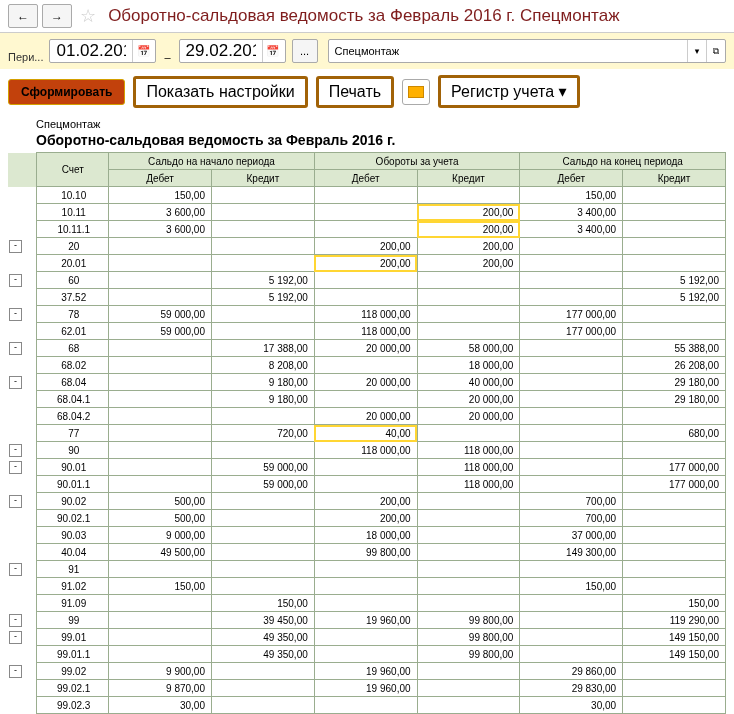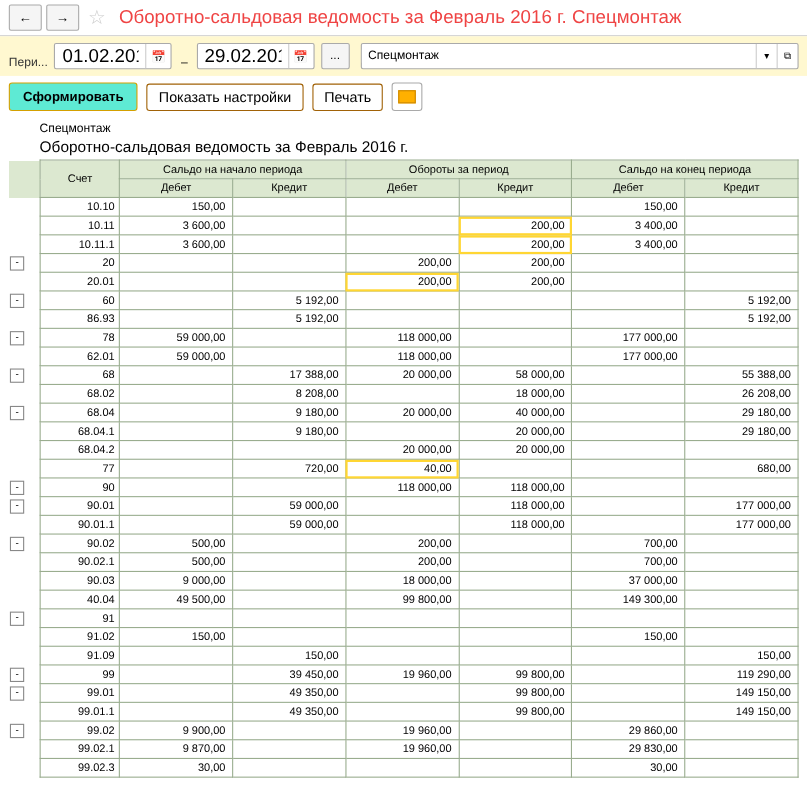--- a/index.html
+++ b/index.html
@@ -1,44 +1,44 @@
 <!DOCTYPE html>
 <html><head>
 <meta charset="utf-8">
 <style>
 html,body{margin:0;padding:0;font-family:Arial,sans-serif;font-size:11px;color:#000;background:#fff}
 .topbar{display:flex;align-items:center;padding:4px 8px;border-bottom:1px solid #ccc;gap:4px}
 .nav-btn{width:28px;height:22px;border:1px solid #aaa;background:#f5f5f5;border-radius:2px;display:flex;align-items:center;justify-content:center;cursor:pointer;font-size:12px}
 .star{color:#ccc;font-size:18px;margin:0 4px}
-.title{font-size:17px;color:#ef4444;margin-left:4px}
+.title{font-size:17px;color:#7f1d1d;margin-left:4px}
 .filterbar{background:#fff8d0;padding:6px 8px;display:flex;align-items:flex-end;gap:6px}
 .lbl{font-size:11px;color:#333}
 .date-input{display:flex;align-items:center;border:1px solid #aaa;background:#fff;border-radius:2px;height:22px}
 .date-input input{border:none;outline:none;width:70px;padding:0 6px;font-size:17px}
 .date-input .cal{width:22px;height:22px;border-left:1px solid #ccc;display:flex;align-items:center;justify-content:center;cursor:pointer;font-size:11px}
 .dash{margin:0 2px}
 .small-btn{width:24px;height:22px;border:1px solid #aaa;background:#f5f5f5;border-radius:2px;display:flex;align-items:center;justify-content:center;cursor:pointer;font-size:11px}
 .org-select{flex:1;display:flex;align-items:center;border:1px solid #aaa;background:#fff;border-radius:2px;height:22px;margin-left:4px}
 .org-select input{border:none;outline:none;flex:1;padding:0 6px;font-size:11px}
 .org-select .dd{width:18px;height:22px;border-left:1px solid #ccc;display:flex;align-items:center;justify-content:center;cursor:pointer;font-size:9px}
 .toolbar{padding:6px 8px;display:flex;align-items:center;gap:8px}
-.btn-main{background:#5eead4;border:1px solid #d4a000;padding:5px 12px;border-radius:3px;cursor:pointer;font-size:12px;font-weight:bold}
-.btn{background:#fff;border:1px solid #a16207;padding:4px 10px;border-radius:3px;cursor:pointer;font-size:13px}
+.btn-main{background:#c2410c;border:1px solid #d4a000;padding:5px 12px;border-radius:3px;cursor:pointer;font-size:12px;font-weight:bold}
+.btn{background:#fff;border:3px solid #a16207;padding:4px 10px;border-radius:3px;cursor:pointer;font-size:16px}
 .btn-icon{width:26px;height:24px;border:1px solid #aaa;background:#fff;border-radius:3px;display:flex;align-items:center;justify-content:center;cursor:pointer}
 .mail{width:14px;height:10px;background:#ffb000;border:1px solid #cc8800}
 .report{padding:0 8px 8px 8px}
 .org-name{font-size:11px;margin:4px 0 2px 28px}
-.report-title{font-size:14px;font-weight:normal;margin:2px 0 4px 28px}
+.report-title{font-size:14px;font-weight:bold;margin:2px 0 4px 28px}
 .subtitle{font-size:10px;color:#555;margin:0 0 4px 28px}
 .grid{border-collapse:collapse;width:100%;table-layout:fixed}
 .grid th,.grid td{border:1px solid #9aad8f;padding:1px 4px;font-size:10px;height:14px;white-space:nowrap;overflow:hidden}
 .grid th{background:#dce8d0;text-align:center;font-weight:normal}
 .tree-col{width:28px;border:none!important;padding:0!important;background:#fff}
 .tree-btn{width:11px;height:11px;border:1px solid #888;display:inline-block;text-align:center;line-height:9px;font-size:9px;cursor:pointer;margin-left:1px;background:#fff}
-.acct{text-align:right;padding-left:6px!important}
+.acct{text-align:center;padding-left:6px!important}
 .num{text-align:right;padding-right:6px!important}
 .hl{outline:2px solid #ffd633;outline-offset:-2px}
 col.c-tree{width:28px}
 col.c-acct{width:70px}
 col.c-num{width:100px}
 </style>
 </head>
 <body>
 
 <div class="topbar">
@@ -67,20 +67,21 @@
   </div>
 </div>
 
 <div class="toolbar">
   <button class="btn-main">Сформировать</button>
   <button class="btn">Показать настройки</button>
   <button class="btn">Печать</button>
   <div class="btn-icon">
       <div class="mail"></div>
     </div>
+  <button class="btn"><span>Регистр учета</span> ▾</button>
 </div>
 
 <div class="report">
   <div class="org-name">Спецмонтаж</div>
   <div class="report-title">Оборотно-сальдовая ведомость за Февраль 2016 г.</div>
 
   <table class="grid">
     <colgroup>
       <col class="c-tree">
         <col class="c-acct">
@@ -89,21 +90,21 @@
         <col class="c-num">
         <col class="c-num">
         <col class="c-num">
         <col class="c-num">
     </colgroup>
     <thead>
       <tr>
         <th class="tree-col" rowspan="2"></th>
         <th rowspan="2">Счет</th>
         <th colspan="2">Сальдо на начало периода</th>
-        <th colspan="2">Обороты за период</th>
+        <th colspan="2">Обороты за учета</th>
         <th colspan="2">Сальдо на конец периода</th>
       </tr>
       <tr>
         <th>Дебет</th>
         <th>Кредит</th>
         <th>Дебет</th>
         <th>Кредит</th>
         <th>Дебет</th>
         <th>Кредит</th>
       </tr>
@@ -164,21 +165,21 @@
           <td class="acct">60</td>
           <td class="num"></td>
           <td class="num">5 192,00</td>
           <td class="num"></td>
           <td class="num"></td>
           <td class="num"></td>
           <td class="num">5 192,00</td>
         </tr>
         <tr>
           <td class="tree-col"></td>
-          <td class="acct">86.93</td>
+          <td class="acct">37.52</td>
           <td class="num"></td>
           <td class="num">5 192,00</td>
           <td class="num"></td>
           <td class="num"></td>
           <td class="num"></td>
           <td class="num">5 192,00</td>
         </tr>
         <tr>
           <td class="tree-col"><span class="tree-btn">-</span></td>
           <td class="acct">78</td>

